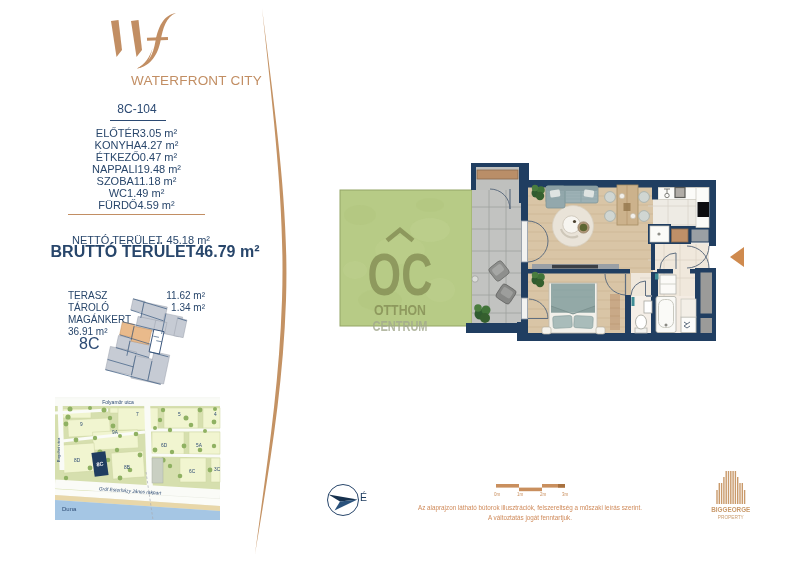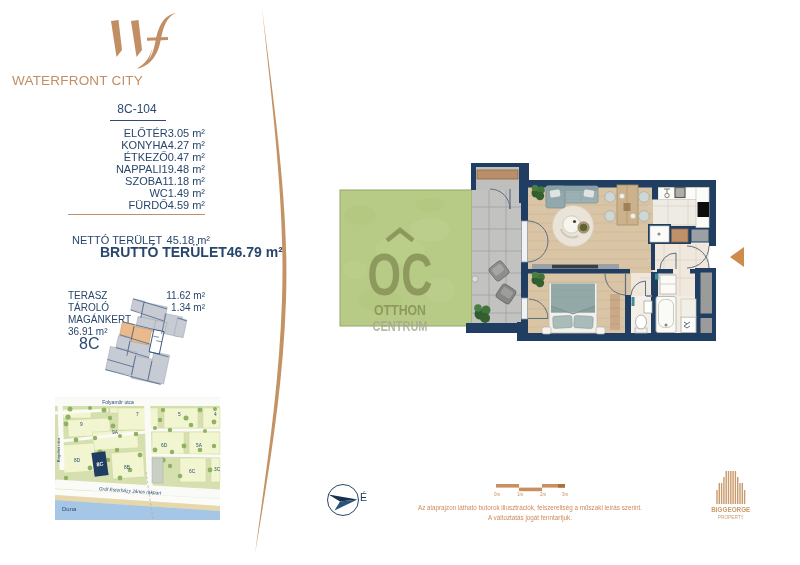--- a/index.html
+++ b/index.html
@@ -1,35 +1,35 @@
 <!DOCTYPE html>
 <html><head>
 <meta charset="utf-8">
 <style>
 html,body{margin:0;padding:0;width:800px;height:565px;background:#ffffff;overflow:hidden;
 font-family:"Liberation Sans",sans-serif;}
 svg{font-family:"Liberation Sans",sans-serif;}
 .abs{position:absolute;}
 #tbl{position:absolute;left:68px;top:126.5px;width:137px;font-size:11px;line-height:12.1px;color:#28466b;white-space:nowrap;}
-#tbl .r{display:flex;justify-content:flex-end;}
+#tbl .r{display:flex;justify-content:center;}
 </style>
 </head>
 <body>
 
 <svg class="abs" style="left:0;top:0;" width="800" height="565" viewBox="0 0 800 565">
 <g id="wflogo" fill="#c28e63">
   <polygon points="111,21 118.5,20 122,50 116.5,57"></polygon>
   <polygon points="131,21 138.5,20 142,50 136.5,57"></polygon>
   <path d="M176,13 C163,15 158,28 155.5,41 C153,55 149,63 137,68.5 C151,66 158,54 160.5,41 C163,28 166,17 176,13 Z"></path>
   <path d="M137,68.5 C145,64 150,57 152.5,48 C150,60 146,67 137,68.5 Z"></path>
   <rect x="147" y="37.5" width="21" height="3" transform="rotate(-2 157 39)"></rect>
 </g>
 </svg>
 
-<div class="abs" style="left:12px;top:73px;width:250px;text-align:left;font-size:13.5px;letter-spacing:0.2px;color:#c28e63;">WATERFRONT CITY</div>
+<div class="abs" style="left:12px;top:73px;width:250px;text-align:right;font-size:13.5px;letter-spacing:0.2px;color:#c28e63;">WATERFRONT CITY</div>
 
 <div class="abs" style="left:0;top:102px;width:274px;text-align:center;font-size:12px;color:#2c4a73;">8C-104</div>
 <div class="abs" style="left:110px;top:120px;width:56px;border-top:1.5px solid #2c4a73;"></div>
 
 <div id="tbl">
   <div class="r">
       <span>ELŐTÉR</span>
       <span>3.05 m²</span>
     </div>
   <div class="r">
@@ -58,21 +58,21 @@
     </div>
 </div>
 
 <div class="abs" style="left:68px;top:214px;width:137px;border-top:1.5px solid #c28e63;"></div>
 
 <div class="abs" style="left:72px;top:218.5px;width:138px;font-size:11px;line-height:12.3px;color:#28466b;white-space:nowrap;margin-top:15px;">
   <div style="display:flex;justify-content:space-between;">
       <span>NETTÓ TERÜLET</span>
       <span>45.18 m²</span>
     </div>
-  <div style="display:flex;justify-content:space-between;font-weight:bold;font-size:14px;padding-left:28px;">
+  <div style="display:flex;justify-content:center;font-weight:bold;font-size:16px;padding-left:28px;">
       <span>BRUTTÓ TERÜLET</span>
       <span>46.79 m²</span>
     </div>
 </div>
 
 <div class="abs" style="left:68px;top:253.5px;width:137px;font-size:10px;line-height:12.3px;color:#28466b;white-space:nowrap;margin-top:36px;">
   <div style="display:flex;justify-content:space-between;">
       <span>TERASZ</span>
       <span>11.62 m²</span>
     </div>

